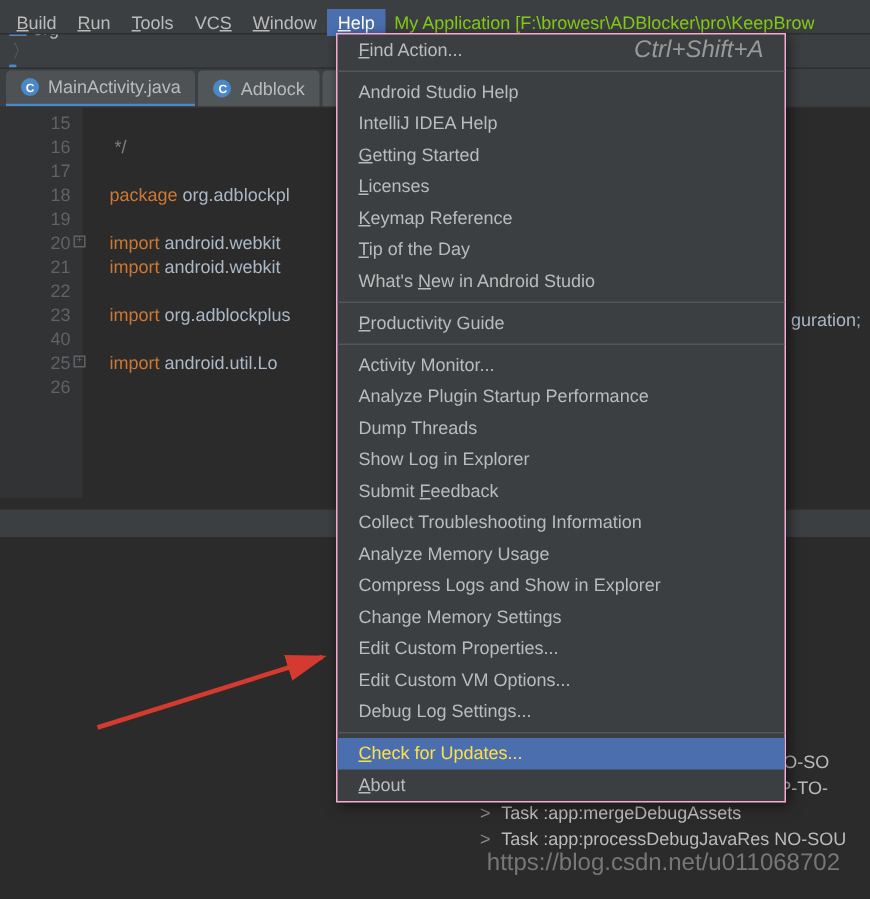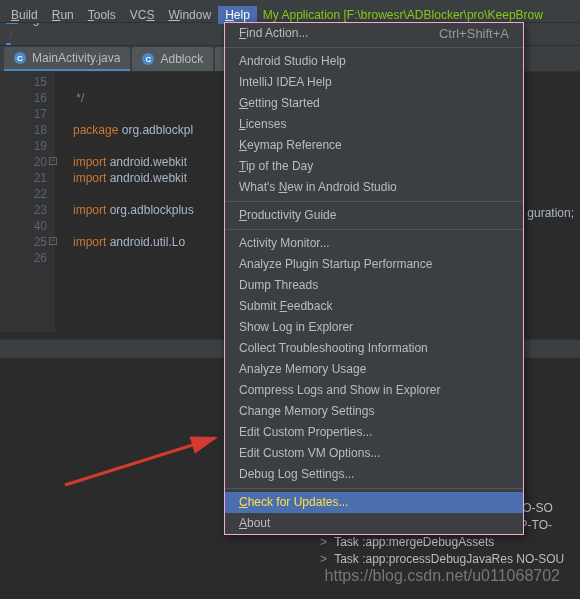--- a/index.html
+++ b/index.html
@@ -32,21 +32,21 @@
 .code .row { height: 16px; }
 .kw { color: #cc7832; }
 .pkg { color: #a9b7c6; }
 .cmt { color: #808080; }
 
 .dropdown { position: absolute; top: 22px; left: 224px; width: 300px; background: #3c3f41; border: 1px solid #f9a8d4; box-shadow: 2px 2px 8px rgba(0,0,0,0.5); z-index: 100; }
 .dropdown .mitem { padding: 3px 14px; color: #bbb; display: flex; justify-content: space-between; cursor: default; line-height: 15px; }
 .dropdown .mitem.selected { background: #4b6eaf; color: #fde047; }
 .dropdown .msep { height: 1px; background: #555; margin: 3px 0; }
 .dropdown .ul { text-decoration: underline; }
-.dropdown .shortcut { color: #999; font-size: 13px; }
+.dropdown .shortcut { color: #999; font-size: 16px; font-style: italic; }
 
 .console { position: absolute; bottom: 0; left: 0; right: 0; height: 260px; background: #2b2b2b; border-top: 1px solid #323232; }
 .console .gap { height: 18px; background: #3c3f41; }
 .console-body { padding: 6px 0 0 320px; font-family: Consolas, monospace; font-size: 12px; color: #bbb; line-height: 17px; white-space: nowrap; }
 .console-body .row { height: 17px; }
 .task-arrow { color: #888; margin-right: 4px; }
 .cyan { color: #53a7c9; }
 
 .arrow { position: absolute; left: 60px; top: 430px; z-index: 200; pointer-events: none; }
 
@@ -159,24 +159,24 @@
     <div class="mitem">
       <span>Activity Monitor...</span>
     </div>
     <div class="mitem">
       <span>Analyze Plugin Startup Performance</span>
     </div>
     <div class="mitem">
       <span>Dump Threads</span>
     </div>
     <div class="mitem">
+      <span>Show Log in Explorer</span>
+    </div>
+    <div class="mitem">
       <span>Submit <span class="ul">F</span>eedback</span>
-    </div>
-    <div class="mitem">
-      <span>Show Log in Explorer</span>
     </div>
     <div class="mitem">
       <span>Collect Troubleshooting Information</span>
     </div>
     <div class="mitem">
       <span>Analyze Memory Usage</span>
     </div>
     <div class="mitem">
       <span>Compress Logs and Show in Explorer</span>
     </div>

